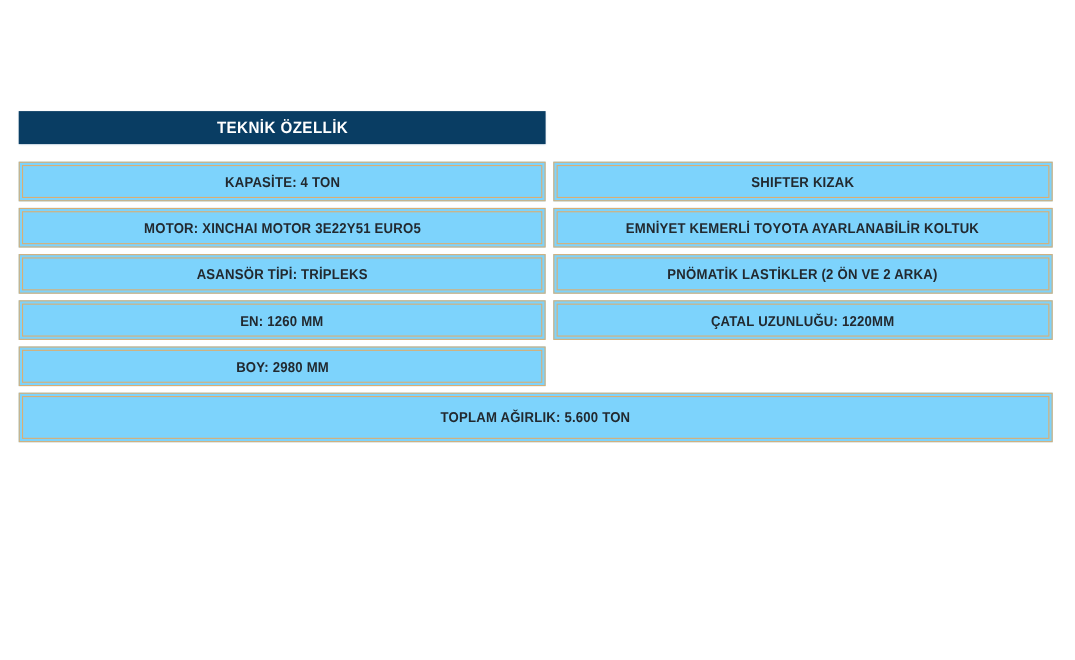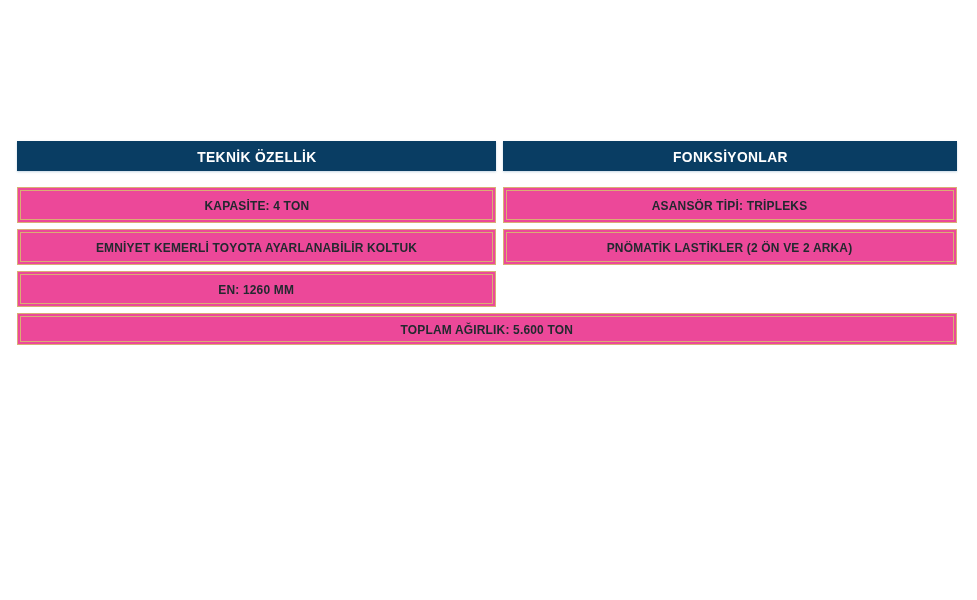--- a/index.html
+++ b/index.html
@@ -19,21 +19,20 @@
   .spec-table {
     position: absolute;
     left: 17px; top: 101px;
     width: 940px;
   }
   .heads {
     display: grid;
     grid-template-columns: 479px 454px;
     column-gap: 7px;
     margin-bottom: 16px;
-    margin-top: 40px;
   }
   .head {
     height: 30px;
     background: var(--navy);
     color: var(--header-text);
     display: flex;
     align-items: center;
     justify-content: center;
     font-size: 15px;
     font-weight: 700;
@@ -42,65 +41,74 @@
   }
   .rows-grid {
     display: grid;
     grid-template-columns: 479px 454px;
     column-gap: 7px;
     row-gap: 6px;
     grid-auto-flow: row;
   }
   .cell {
     height: 36px;
-    background: #ec4899;
+    background: #7dd3fc;
     border: 4px double var(--tan);
     display: flex;
     align-items: center;
     justify-content: center;
     color: var(--row-text);
     font-size: 13px;
     font-weight: 700;
     letter-spacing: 0.2px;
     white-space: nowrap;
   }
   .cell.footer {
     grid-column: 1 / -1;
-    height: 32px;
+    height: 45px;
   }
   .head span, .cell span {
     display: inline-block;
     transform: scaleX(0.92);
   }
 </style>
 </head>
 <body>
 
 <div class="spec-table">
   <div class="heads">
     <div class="head">
       <span>TEKNİK ÖZELLİK</span>
     </div>
-    <div class="head">
-      <span>FONKSİYONLAR</span>
-    </div>
   </div>
   <div class="rows-grid">
       <div class="cell">
         <span>KAPASİTE: 4 TON</span>
       </div>
       <div class="cell">
-        <span>ASANSÖR TİPİ: TRİPLEKS</span>
+        <span>SHIFTER KIZAK</span>
+      </div>
+      <div class="cell">
+        <span>MOTOR: XINCHAI MOTOR 3E22Y51 EURO5</span>
       </div>
       <div class="cell">
         <span>EMNİYET KEMERLİ TOYOTA AYARLANABİLİR KOLTUK</span>
+      </div>
+      <div class="cell">
+        <span>ASANSÖR TİPİ: TRİPLEKS</span>
       </div>
       <div class="cell">
         <span>PNÖMATİK LASTİKLER (2 ÖN VE 2 ARKA)</span>
       </div>
       <div class="cell">
         <span>EN: 1260 MM</span>
+      </div>
+      <div class="cell">
+        <span>ÇATAL UZUNLUĞU: 1220MM</span>
+      </div>
+      <div class="cell">
+        <span>BOY: 2980 MM</span>
       </div>
       <div class="cell footer">
         <span>TOPLAM AĞIRLIK: 5.600 TON</span>
       </div>
     </div>
 </div>
 
 </body></html>

